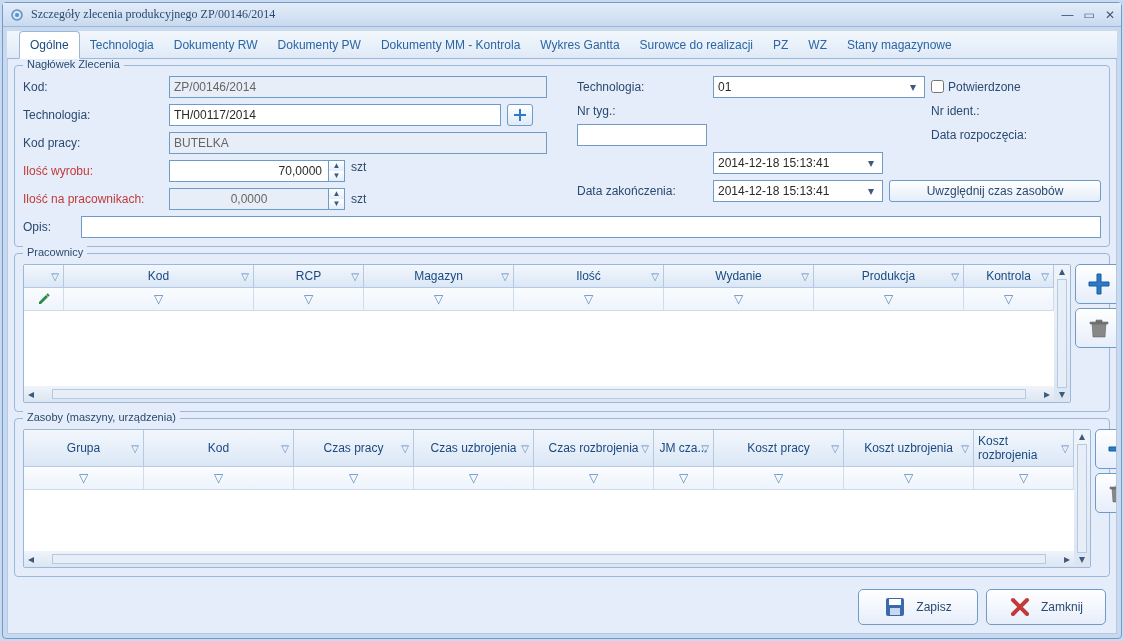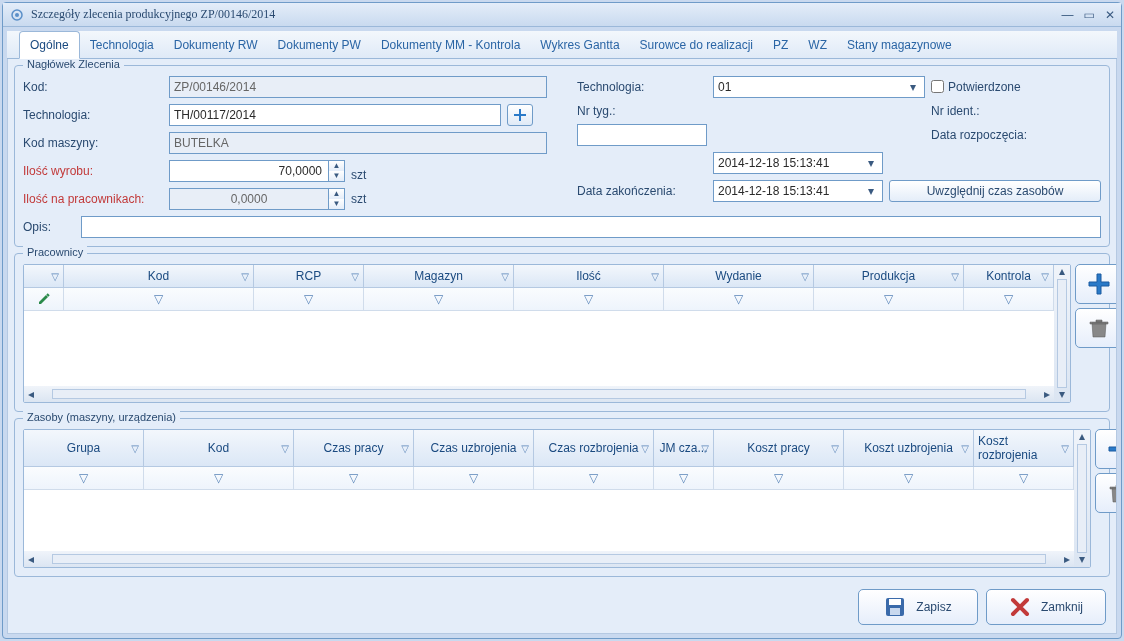--- a/index.html
+++ b/index.html
@@ -95,25 +95,25 @@
               <input type="text" readonly="" class="readonly" style="grid-column: 2 / 5;" value="ZP/00146/2014">
 
               <span class="lbl">Technologia:</span>
               <input type="text" style="grid-column: 2 / 4;" value="TH/00117/2014">
               <div class="plusbtn">
                 <svg width="16" height="16" viewBox="0 0 16 16">
                     <path d="M7 2h2v5h5v2H9v5H7V9H2V7h5z" fill="#2a7ac8"></path>
                   </svg>
               </div>
 
-              <span class="lbl">Kod maszyny:</span>
+              <span class="lbl">Kod pracy:</span>
               <input type="text" readonly="" class="readonly" style="grid-column: 2 / 5;" value="BUTELKA">
 
               <span class="lbl red">Ilość wyrobu:</span>
-              <div style="display:flex; gap:6px; align-items:flex-end; grid-column:2/5;">
+              <div style="display:flex; gap:6px; align-items:flex-start; grid-column:2/5;">
                 <div class="spinner">
                   <input type="text" style="width: 160px;" value="70,0000">
                   <div class="arrows">
                       <span>▲</span>
                       <span>▼</span>
                     </div>
                 </div>
                 <span class="lbl">szt</span>
               </div>
 

